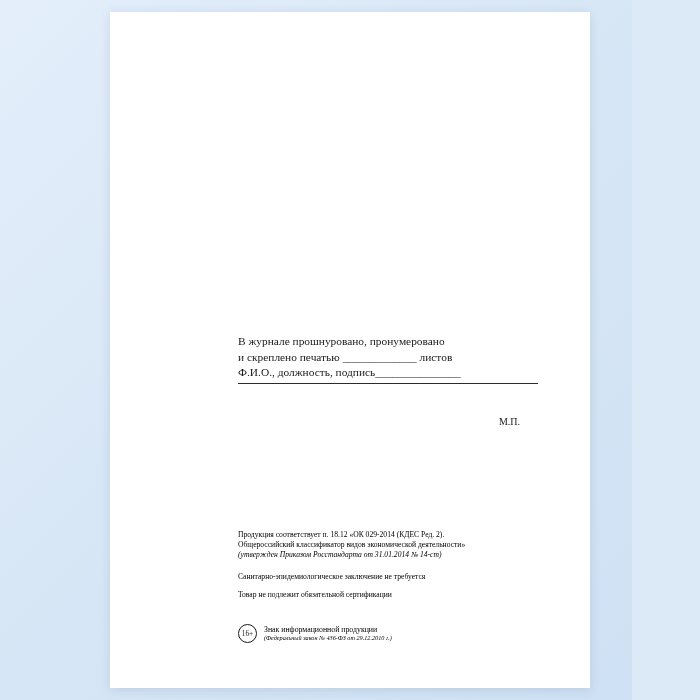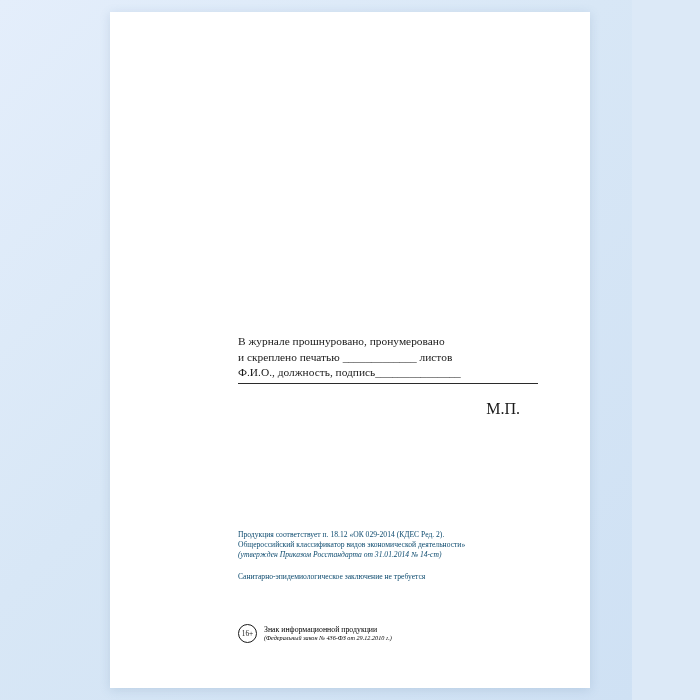--- a/index.html
+++ b/index.html
@@ -49,33 +49,33 @@
   }
   .cb-line.l3 {
     letter-spacing: 0px;
   }
   .rule {
     width: 300px;
     border-bottom: 1px solid #2b2b2b;
     margin-top: 2px;
   }
   .mp {
-    margin-top: 16px;
+    margin-top: 32px;
     text-align: right;
-    font-size: 16px;
+    font-size: 10px;
     padding-right: 18px;
   }
 
   
   .notes {
     position: absolute;
     left: 128px;
     top: 518px;
     width: 310px;
-    color: #0c4a6e;
+    color: #000000;
   }
   .note {
     font-size: 7.6px;
     line-height: 10.2px;
     white-space: nowrap;
   }
   .note.italic {
     font-style: italic;
   }
   .note-gap {
@@ -137,20 +137,21 @@
         <div class="mp">М.П.</div>
       </div>
 
       <div class="notes">
         <div class="note">Продукция соответствует п. 18.12 «ОК 029-2014 (КДЕС Ред. 2).</div>
         <div class="note">Общероссийский классификатор видов экономической деятельности»</div>
         <div class="note italic">(утвержден Приказом Росстандарта от 31.01.2014 № 14-ст)</div>
         <div class="note-gap"></div>
         <div class="note">Санитарно-эпидемиологическое заключение не требуется</div>
         <div class="note-gap-s"></div>
+        <div class="note">Товар не подлежит обязательной сертификации</div>
         <div class="note-gap-s"></div>
       </div>
 
       <div class="mark-row">
         <div class="mark-circle">16+</div>
         <div class="mark-text">
           <div class="mark-title">Знак информационной продукции</div>
           <div class="mark-sub">(Федеральный закон № 436-ФЗ от 29.12.2010 г.)</div>
         </div>
       </div>

